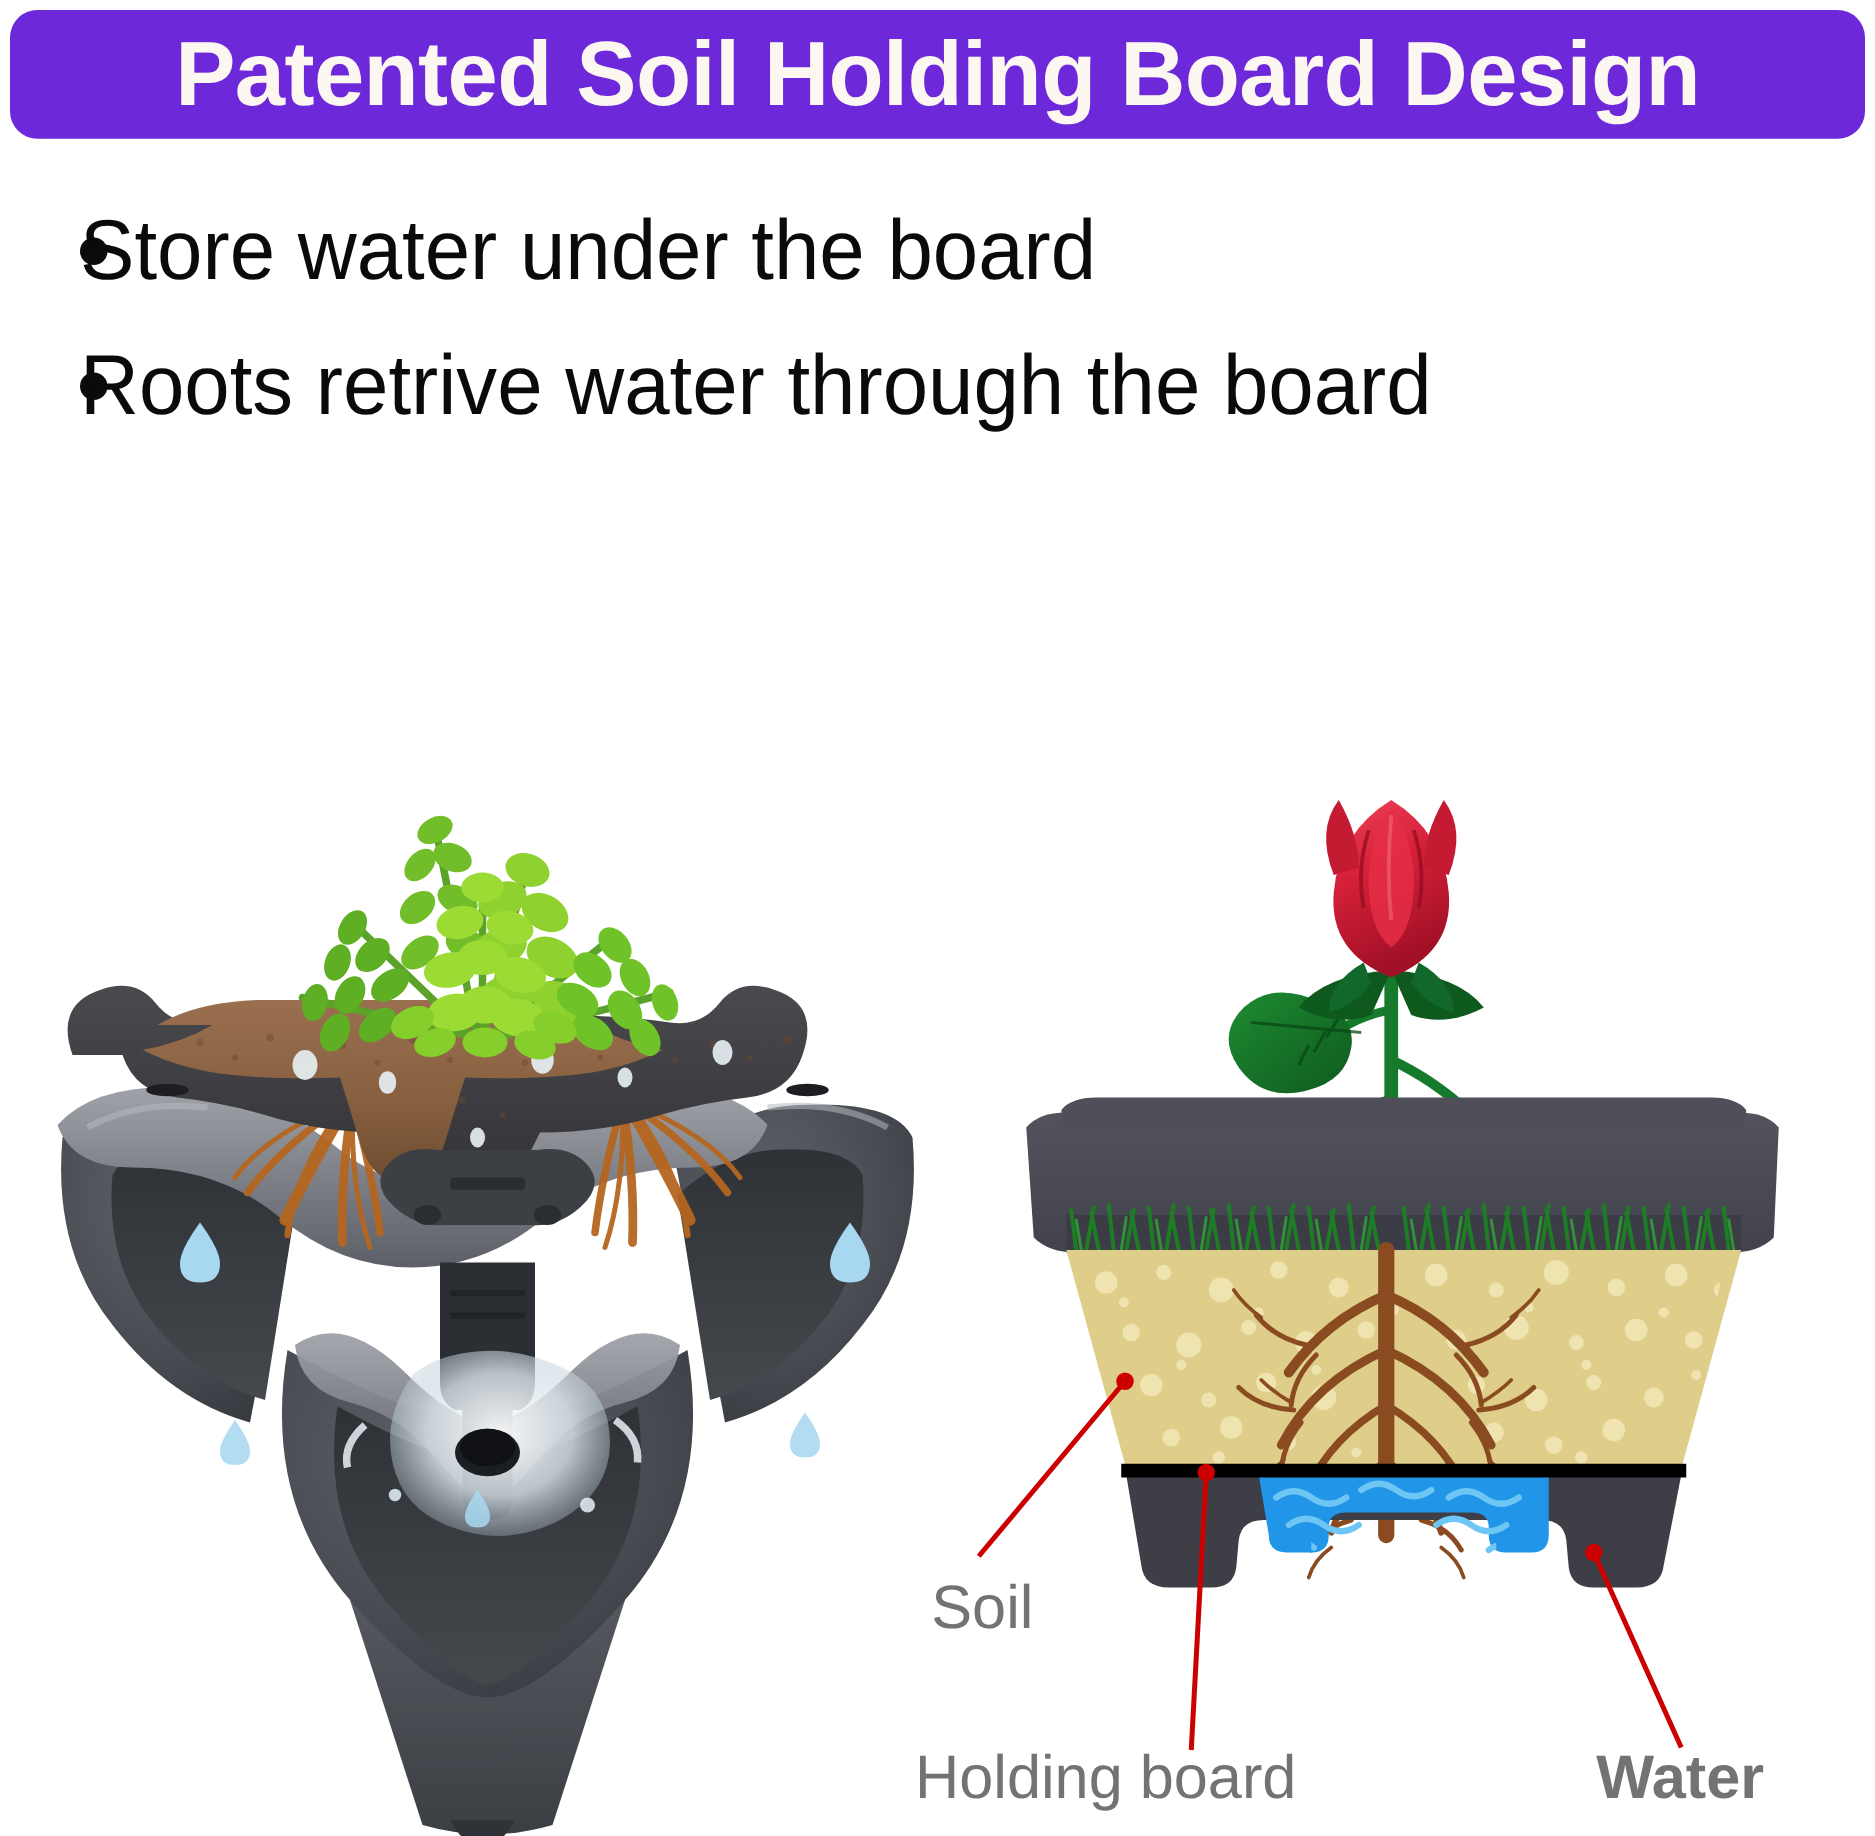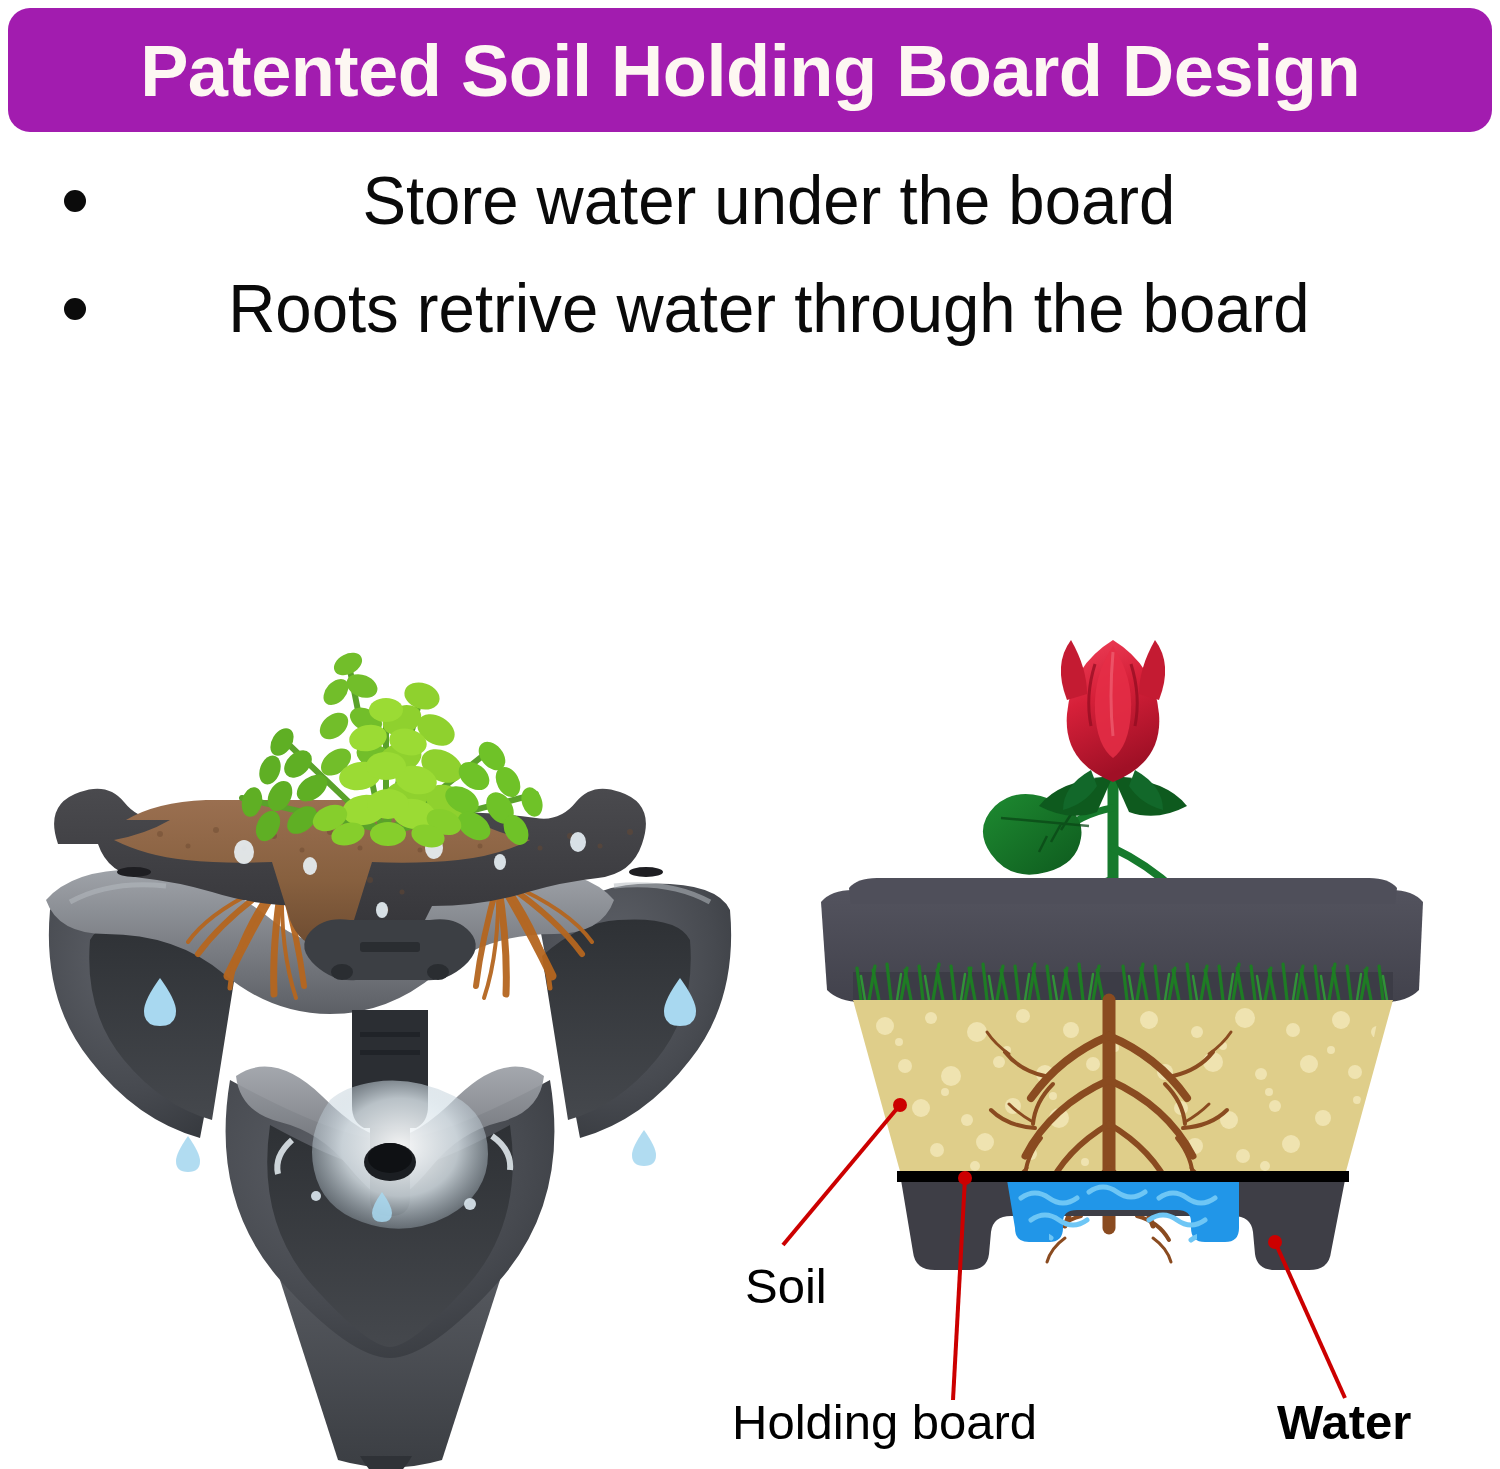--- a/index.html
+++ b/index.html
@@ -15,22 +15,22 @@
     font-family: "Liberation Sans", sans-serif;
     -webkit-font-smoothing: antialiased;
   }
 
   
   #header-banner {
     position: absolute;
     left: 8px;
     top: 8px;
     width: 1484px;
-    height: 124px;
-    background: #a21caf;
+    height: 103px;
+    background: #6d28d9;
     border-radius: 22px;
     display: flex;
     align-items: center;
     justify-content: center;
     box-sizing: border-box;
   }
   #header-title {
     color: #FDF7F2;
     font-family: "Liberation Sans Narrow", "Liberation Sans", sans-serif;
     font-weight: bold;
@@ -47,23 +47,22 @@
     left: 0;
     top: 152px;
     width: 1500px;
     list-style: none;
     margin: 0;
     padding: 0;
   }
   .feature-item {
     position: relative;
     height: 108px;
-    padding-left: 94px;
+    padding-left: 64px;
     box-sizing: border-box;
-    text-align: center;
   }
   .feature-bullet {
     position: absolute;
     left: 64px;
     top: 38px;
     width: 22px;
     height: 22px;
     background: #0b0b0b;
     border-radius: 50%;
   }
@@ -103,21 +102,21 @@
     position: absolute;
     left: 745px;
     top: 0px;
     width: 755px;
     height: 889px;
   }
   #cross-section-diagram svg { display: block; }
 
   .callout-label {
     position: absolute;
-    color: #000000;
+    color: #737373;
     font-family: "Liberation Sans", sans-serif;
     font-size: 49px;
     line-height: 1;
     white-space: nowrap;
   }
   #label-soil      { left: 745px; top: 1262px; }
   #label-board     { left: 732px; top: 1398px; }
   #label-water     { left: 1277px; top: 1398px; font-weight: bold; }
 </style>
 </head>

